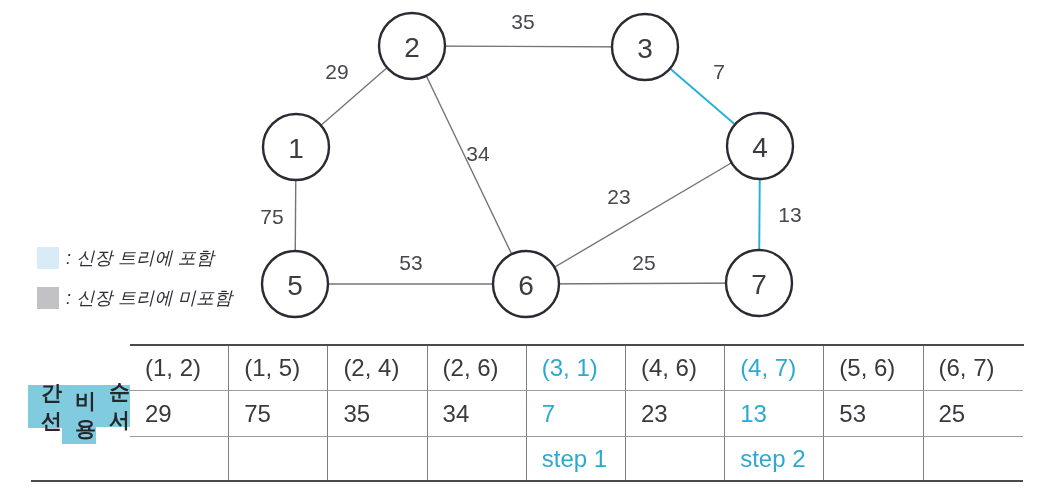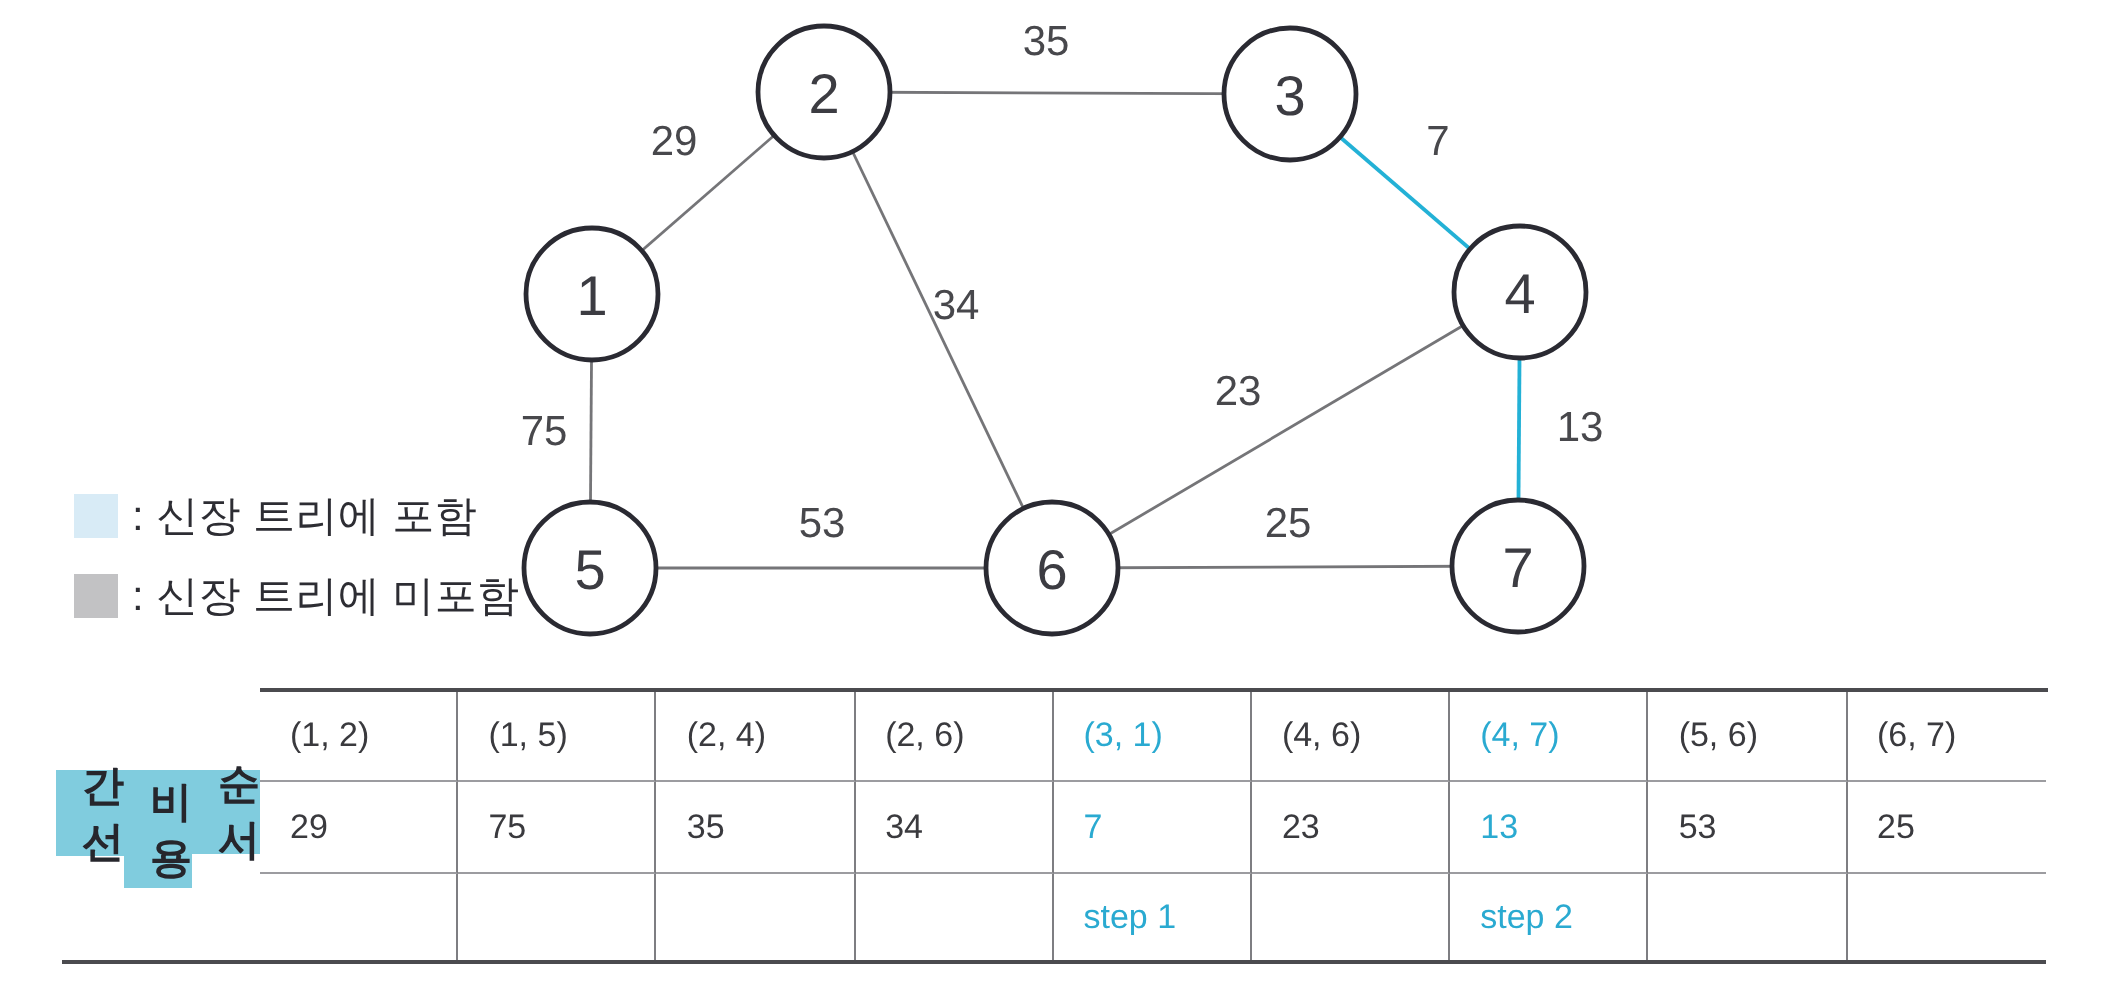--- a/index.html
+++ b/index.html
@@ -4,35 +4,35 @@
 <style>
   html,body{margin:0;padding:0;background:#ffffff;}
   body{font-family:"Liberation Sans", sans-serif;}
   .stage{position:relative;width:1051px;height:492px;background:#ffffff;overflow:hidden;}
   #graph-svg{position:absolute;left:0;top:0;}
 
   
   .legend{position:absolute;left:37px;top:246px;display:flex;flex-direction:column;row-gap:17px;}
   .legend-row{display:flex;align-items:center;height:23px;}
   .swatch{width:22px;height:22px;display:inline-block;margin-right:7px;}
-  .legend-label{font-size:21px;color:#2d2d33;letter-spacing:0.2px;white-space:nowrap;}
+  .legend-label{font-size:18px;color:#2d2d33;letter-spacing:0.2px;white-space:nowrap;font-style:italic;}
 
   
   .mst-table{position:absolute;left:28px;top:344px;width:995px;height:138px;}
   .mst-table .bottom-line{position:absolute;left:3px;right:0;bottom:0;height:2px;background:#4b4b4f;}
   .rowheads{position:absolute;left:0;top:1px;width:98px;display:flex;row-gap:3px;margin-top:40px;}
   .rowhead{height:43px;background:#80CCDE;display:flex;align-items:center;padding-left:13px;
            font-size:21px;font-weight:700;color:#26262c;box-sizing:border-box;}
   .rowhead:nth-child(2){height:59px;}
   .rowhead:nth-child(3){height:42px;}
   .datagrid{position:absolute;left:102px;top:0;width:894px;
             display:grid;grid-template-columns:repeat(9,99.2px);grid-template-rows:45px 46px 43px;
             border-top:2px solid #4b4b4f;}
   .cell{box-sizing:border-box;display:flex;align-items:center;padding-left:15px;
-        font-size:17px;color:#3a3a3e;border-right:1px solid #7e7e82;border-bottom:1px solid #9c9ca0;
+        font-size:24px;color:#3a3a3e;border-right:1px solid #7e7e82;border-bottom:1px solid #9c9ca0;
         white-space:nowrap;}
   .cell.last-col{border-right:none;}
   .cell.last-row{border-bottom:none;}
   .cell.hl{color:var(--accent,#2AAAD1);}
 </style>
 </head>
 <body>
 
 <div class="stage">
 

